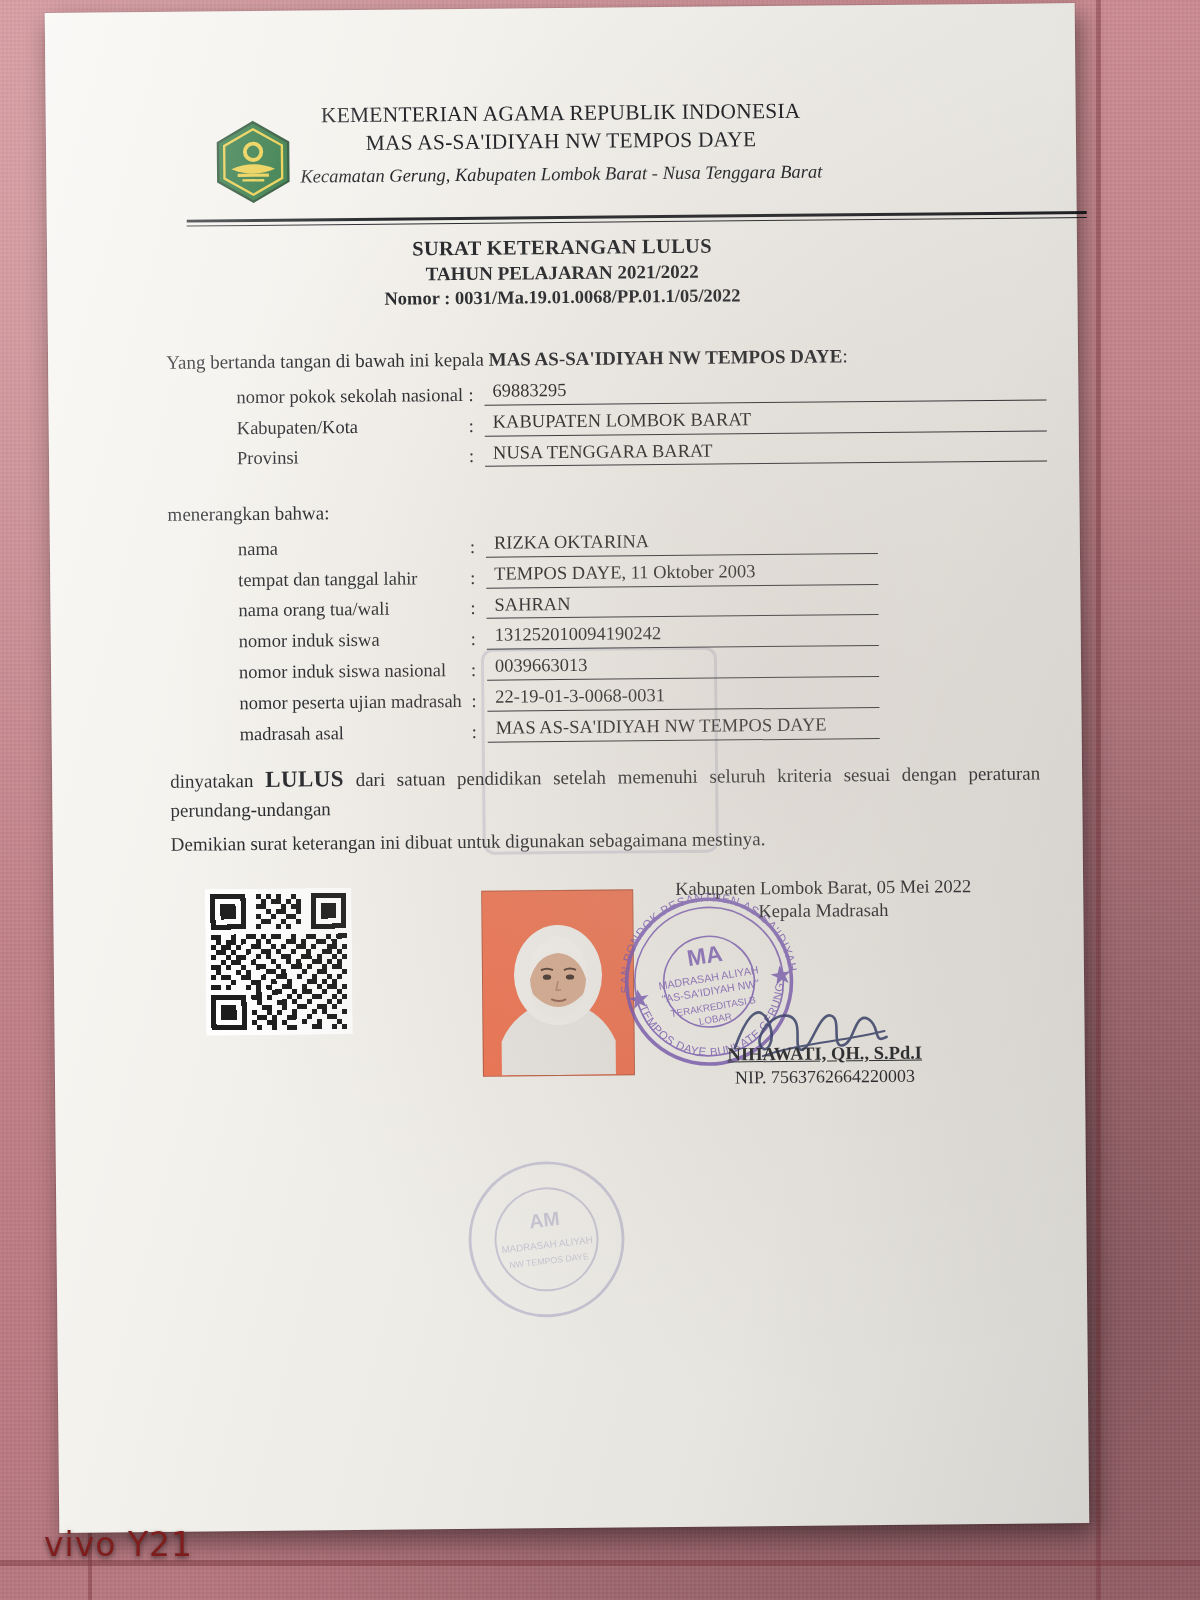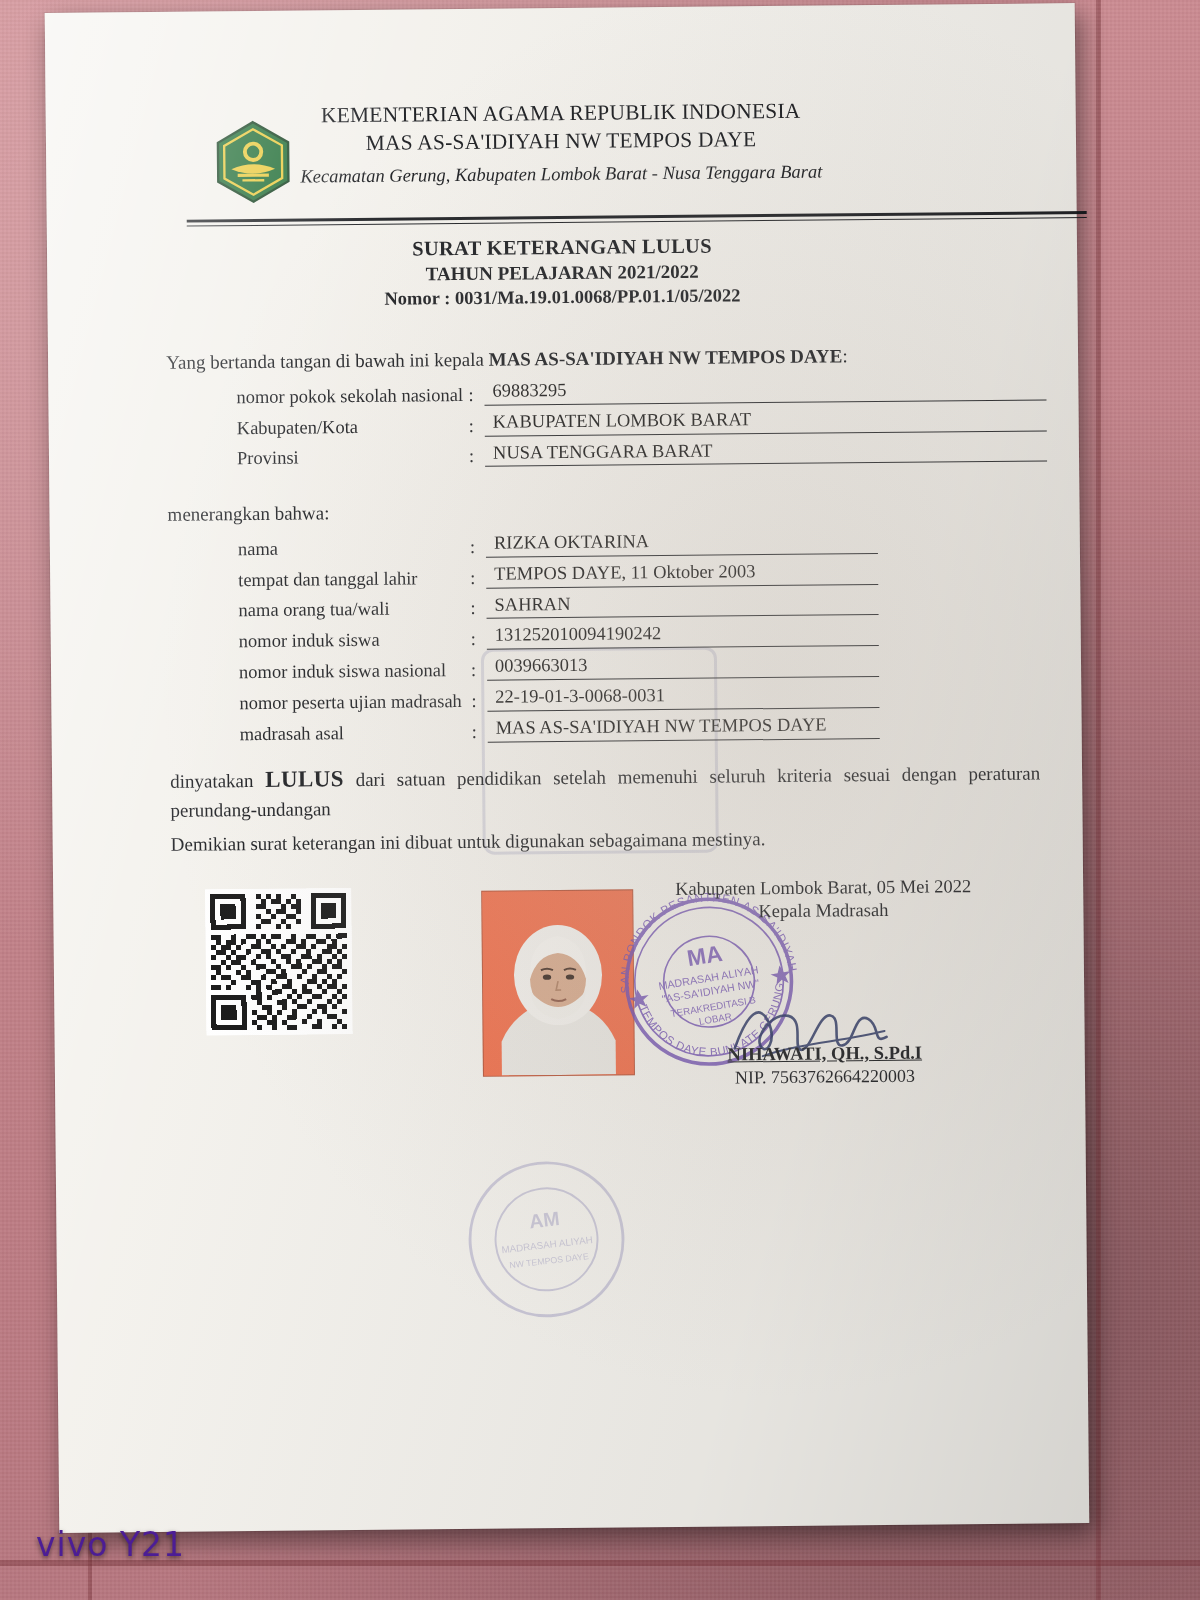--- a/index.html
+++ b/index.html
@@ -250,23 +250,23 @@
     top: 1138px;
     width: 196px;
     height: 186px;
     transform: rotate(-6deg);
     opacity:.30;
   }
 
   
   #watermark{
     position:absolute;
-    left: 36px;
+    left: 44px;
     bottom: 36px;
-    color: #4c1d95;
+    color: #7f1d1d;
     font-family: "DejaVu Sans", sans-serif;
     font-size: 33px;
     letter-spacing: 1px;
     text-shadow: 0 2px 5px rgba(0,0,0,.55);
     z-index: 60;
   }
 </style>
 </head>
 <body>
 

